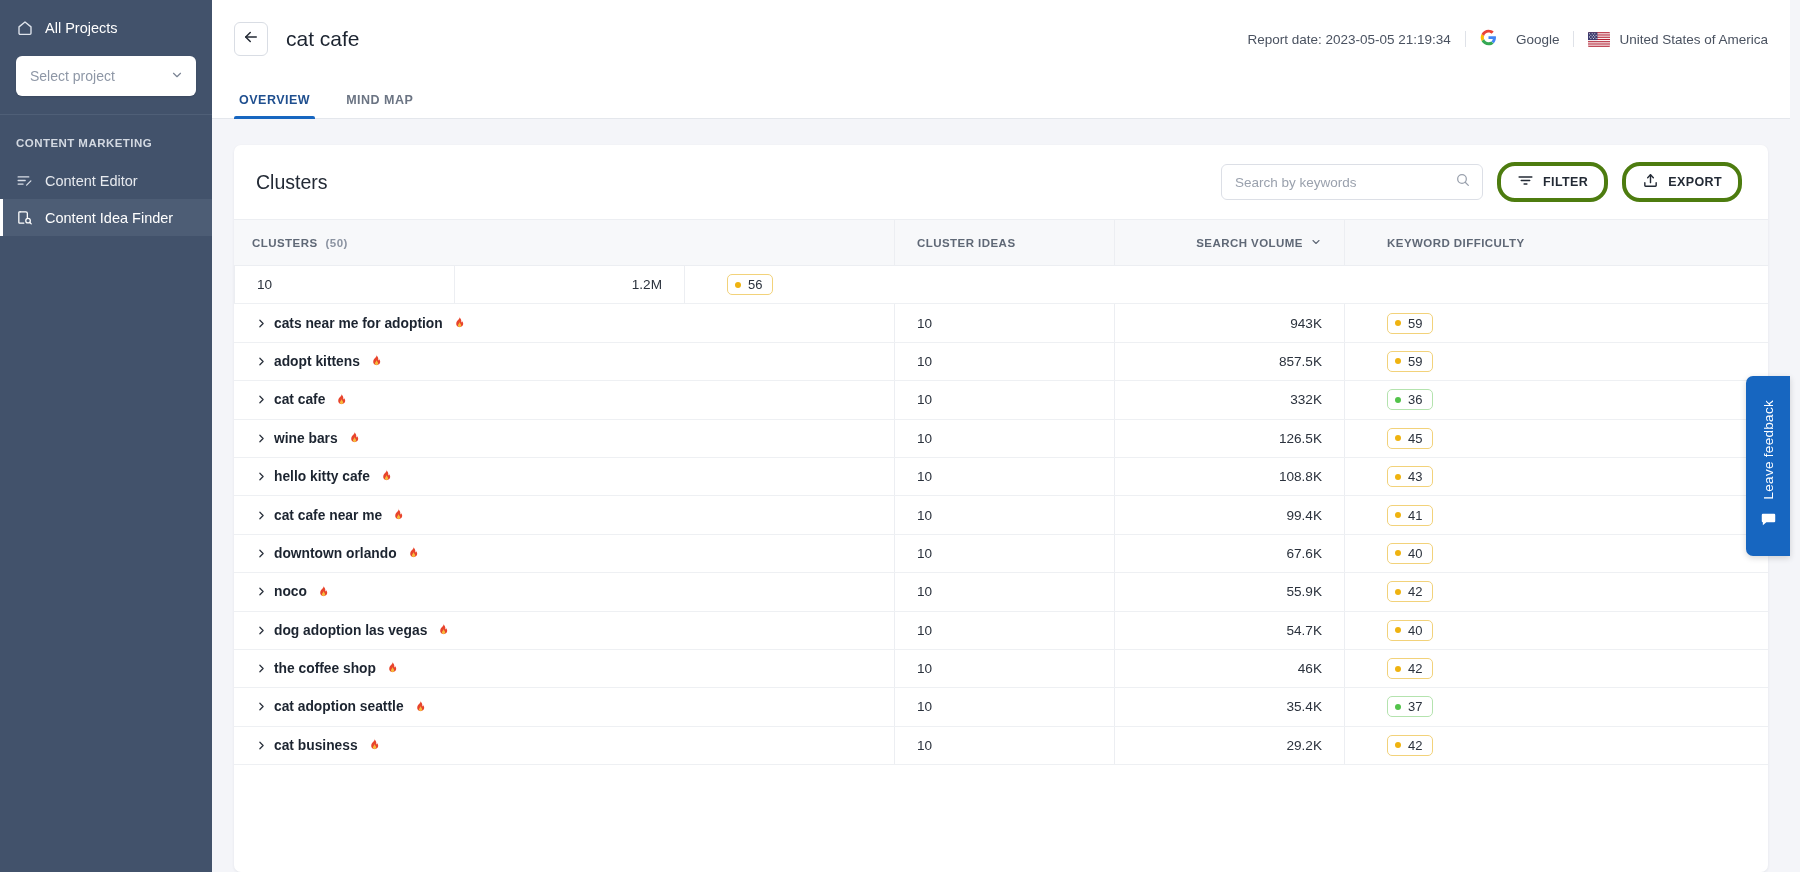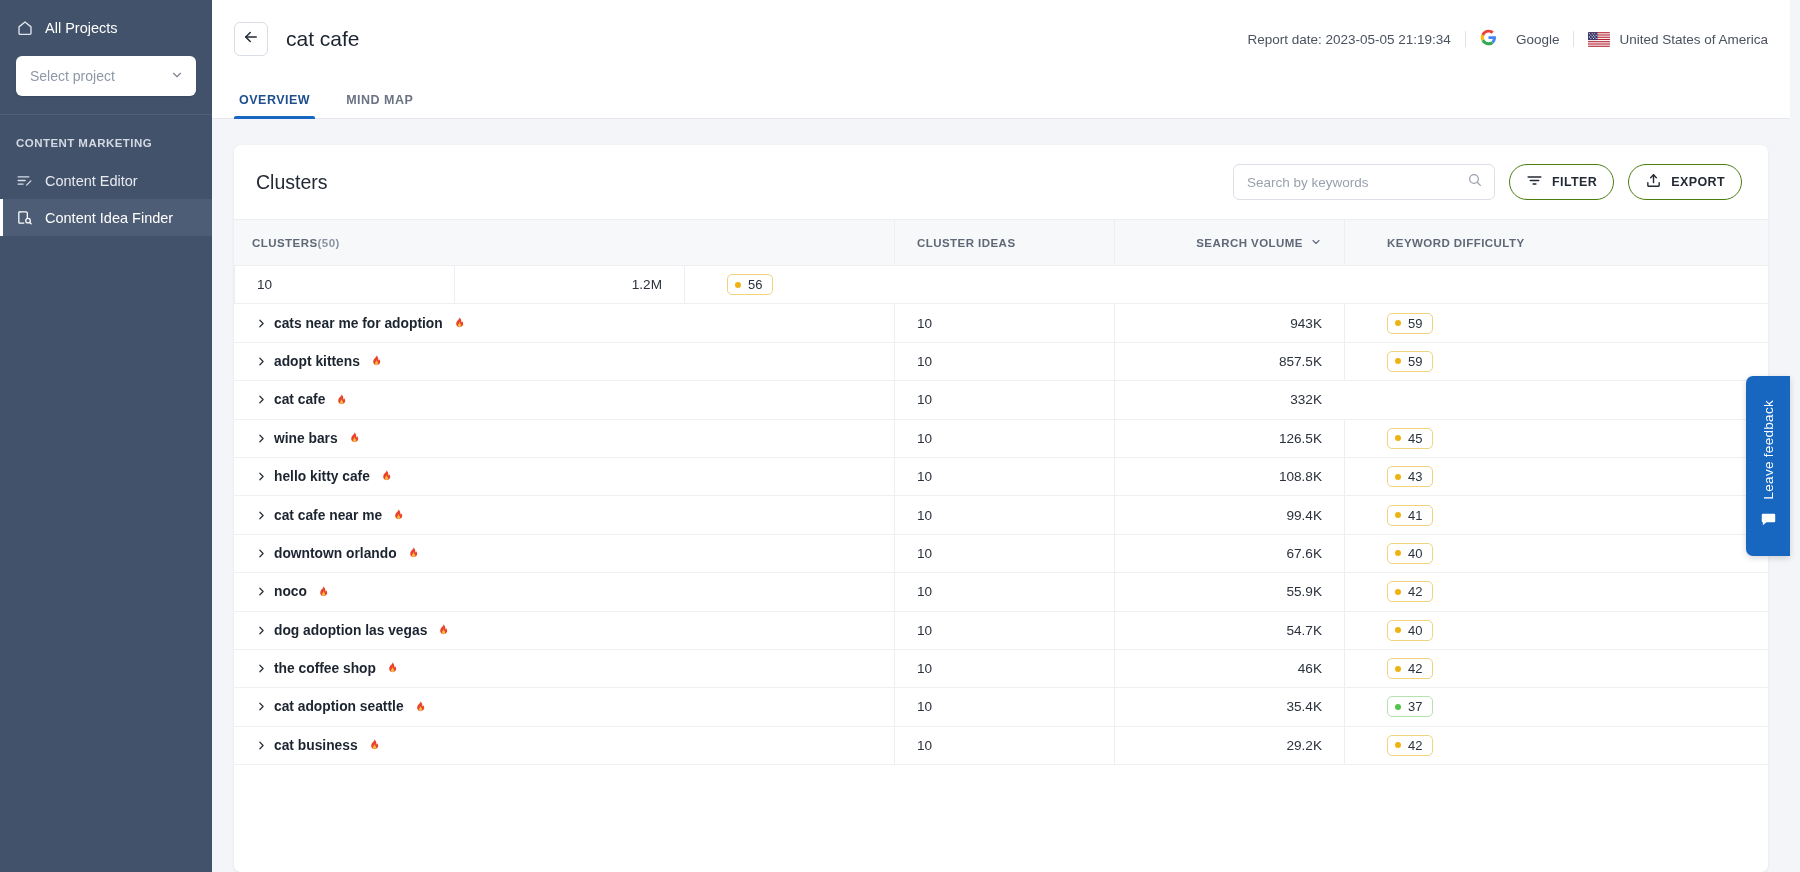--- a/index.html
+++ b/index.html
@@ -88,21 +88,21 @@
 
   .card-head { height: 74px; flex: 0 0 74px; display: flex; align-items: center;
                padding: 0 26px 0 22px; }
   .card-title { font-size: 19.5px; color: #232a35; }
   .head-tools { margin-left: auto; display: flex; align-items: center; gap: 14px; }
   .search-box { width: 262px; height: 36px; border: 1px solid #dcdfe6; border-radius: 6px;
                 display: flex; align-items: center; padding: 0 11px 0 13px; background:#fff; }
   .search-box input { border: 0; outline: 0; flex: 1; font-size: 13.5px; color: #3a4251;
                       font-family: "Liberation Sans", sans-serif; background: transparent; }
   .search-box input::placeholder { color: #9aa1ad; }
-  .btn { height: 36px; border: 1px solid #4d7c0f; border-radius: 18px; background: #fff;
+  .btn { height: 36px; border: 4px solid #4d7c0f; border-radius: 18px; background: #fff;
          display: flex; align-items: center; gap: 9px; padding: 16px 16px; cursor: pointer;
          font-size: 12.5px; font-weight: 600; letter-spacing: .4px; color: #232a35; }
 
   
   .tbl { flex: 1; display: flex; flex-direction: column; min-height: 0; }
   .thead { display: flex; height: 47px; flex: 0 0 47px; background: #f7f8fa;
            border-top: 1px solid #eceef2; border-bottom: 1px solid #eceef2; }
   .th { font-size: 11.5px; font-weight: 700; letter-spacing: .45px; color: #5d6personal; }
   .th { display: flex; align-items: center; font-size: 11.5px; font-weight: 700;
         letter-spacing: .45px; color: #5f6876; }
@@ -299,21 +299,21 @@
               </span>
               <span>EXPORT</span>
             </div>
           </div>
         </div>
 
         <div class="tbl">
           <div class="thead">
             <div class="th c1">
               <span>CLUSTERS</span>
-              <span style="margin-left:0;color:#8b93a1;">(50)</span>
+              <span style="margin-left:8px;color:#8b93a1;">(50)</span>
             </div>
             <div class="th c2">
               <span>CLUSTER IDEAS</span>
             </div>
             <div class="th c3">
               <span>SEARCH VOLUME</span>
               <span>
                 <svg viewBox="0 0 24 24" fill="none" stroke="#5f6876" stroke-width="2.2" stroke-linecap="round" stroke-linejoin="round" width="12" height="12">
                   <polyline points="6 9 12 15 18 9"></polyline>
                 </svg>
@@ -387,20 +387,26 @@
                     </svg>
                   </span>
                   <span class="cname">cat cafe</span>
                   <span class="fire"><svg viewBox="0 0 24 24" width="14" height="14">
                       <path fill="#e8442c" d="M13.1 2.2c.4 2.6-.6 4.2-1.9 5.6-1.4 1.5-3.1 2.9-3.8 5.4-.9 3.2 1.1 6.5 4.2 7.4 3.4 1 6.9-1.2 7.5-4.6.4-2.3-.5-4-1.5-5.4-.3 1-.9 1.7-1.7 2.1.5-2.4-.2-4.9-1.5-6.6-.7-1-1.6-2.1-1.3-3.9z"></path>
                       <path fill="#f6b93b" d="M12.6 12.2c.2 1.3-.4 2-1 2.7-.6.7-1.2 1.4-1.4 2.5-.3 1.5.7 2.9 2.2 3.2 1.6.3 3.1-.7 3.3-2.3.2-1.3-.4-2.2-1-3-.6-.8-1.4-1.6-2.1-3.1z"></path>
                     </svg></span>
                 </div>
                 <div class="c2">10</div>
                 <div class="c3">332K</div>
+                <div class="c4">
+                  <span class="kdbadge" style="border:1px solid #b4e3ae;">
+                    <span class="kdot" style="background:#53c34b;"></span>
+                    <span>36</span>
+                  </span>
+                </div>
               </div>
               <div class="row">
                 <div class="c1">
                   <span class="chev-r">
                     <svg viewBox="0 0 24 24" fill="none" stroke="#2b323d" stroke-width="2.3" stroke-linecap="round" stroke-linejoin="round" width="13" height="13">
                       <polyline points="9 6 15 12 9 18"></polyline>
                     </svg>
                   </span>
                   <span class="cname">wine bars</span>
                   <span class="fire"><svg viewBox="0 0 24 24" width="14" height="14">

